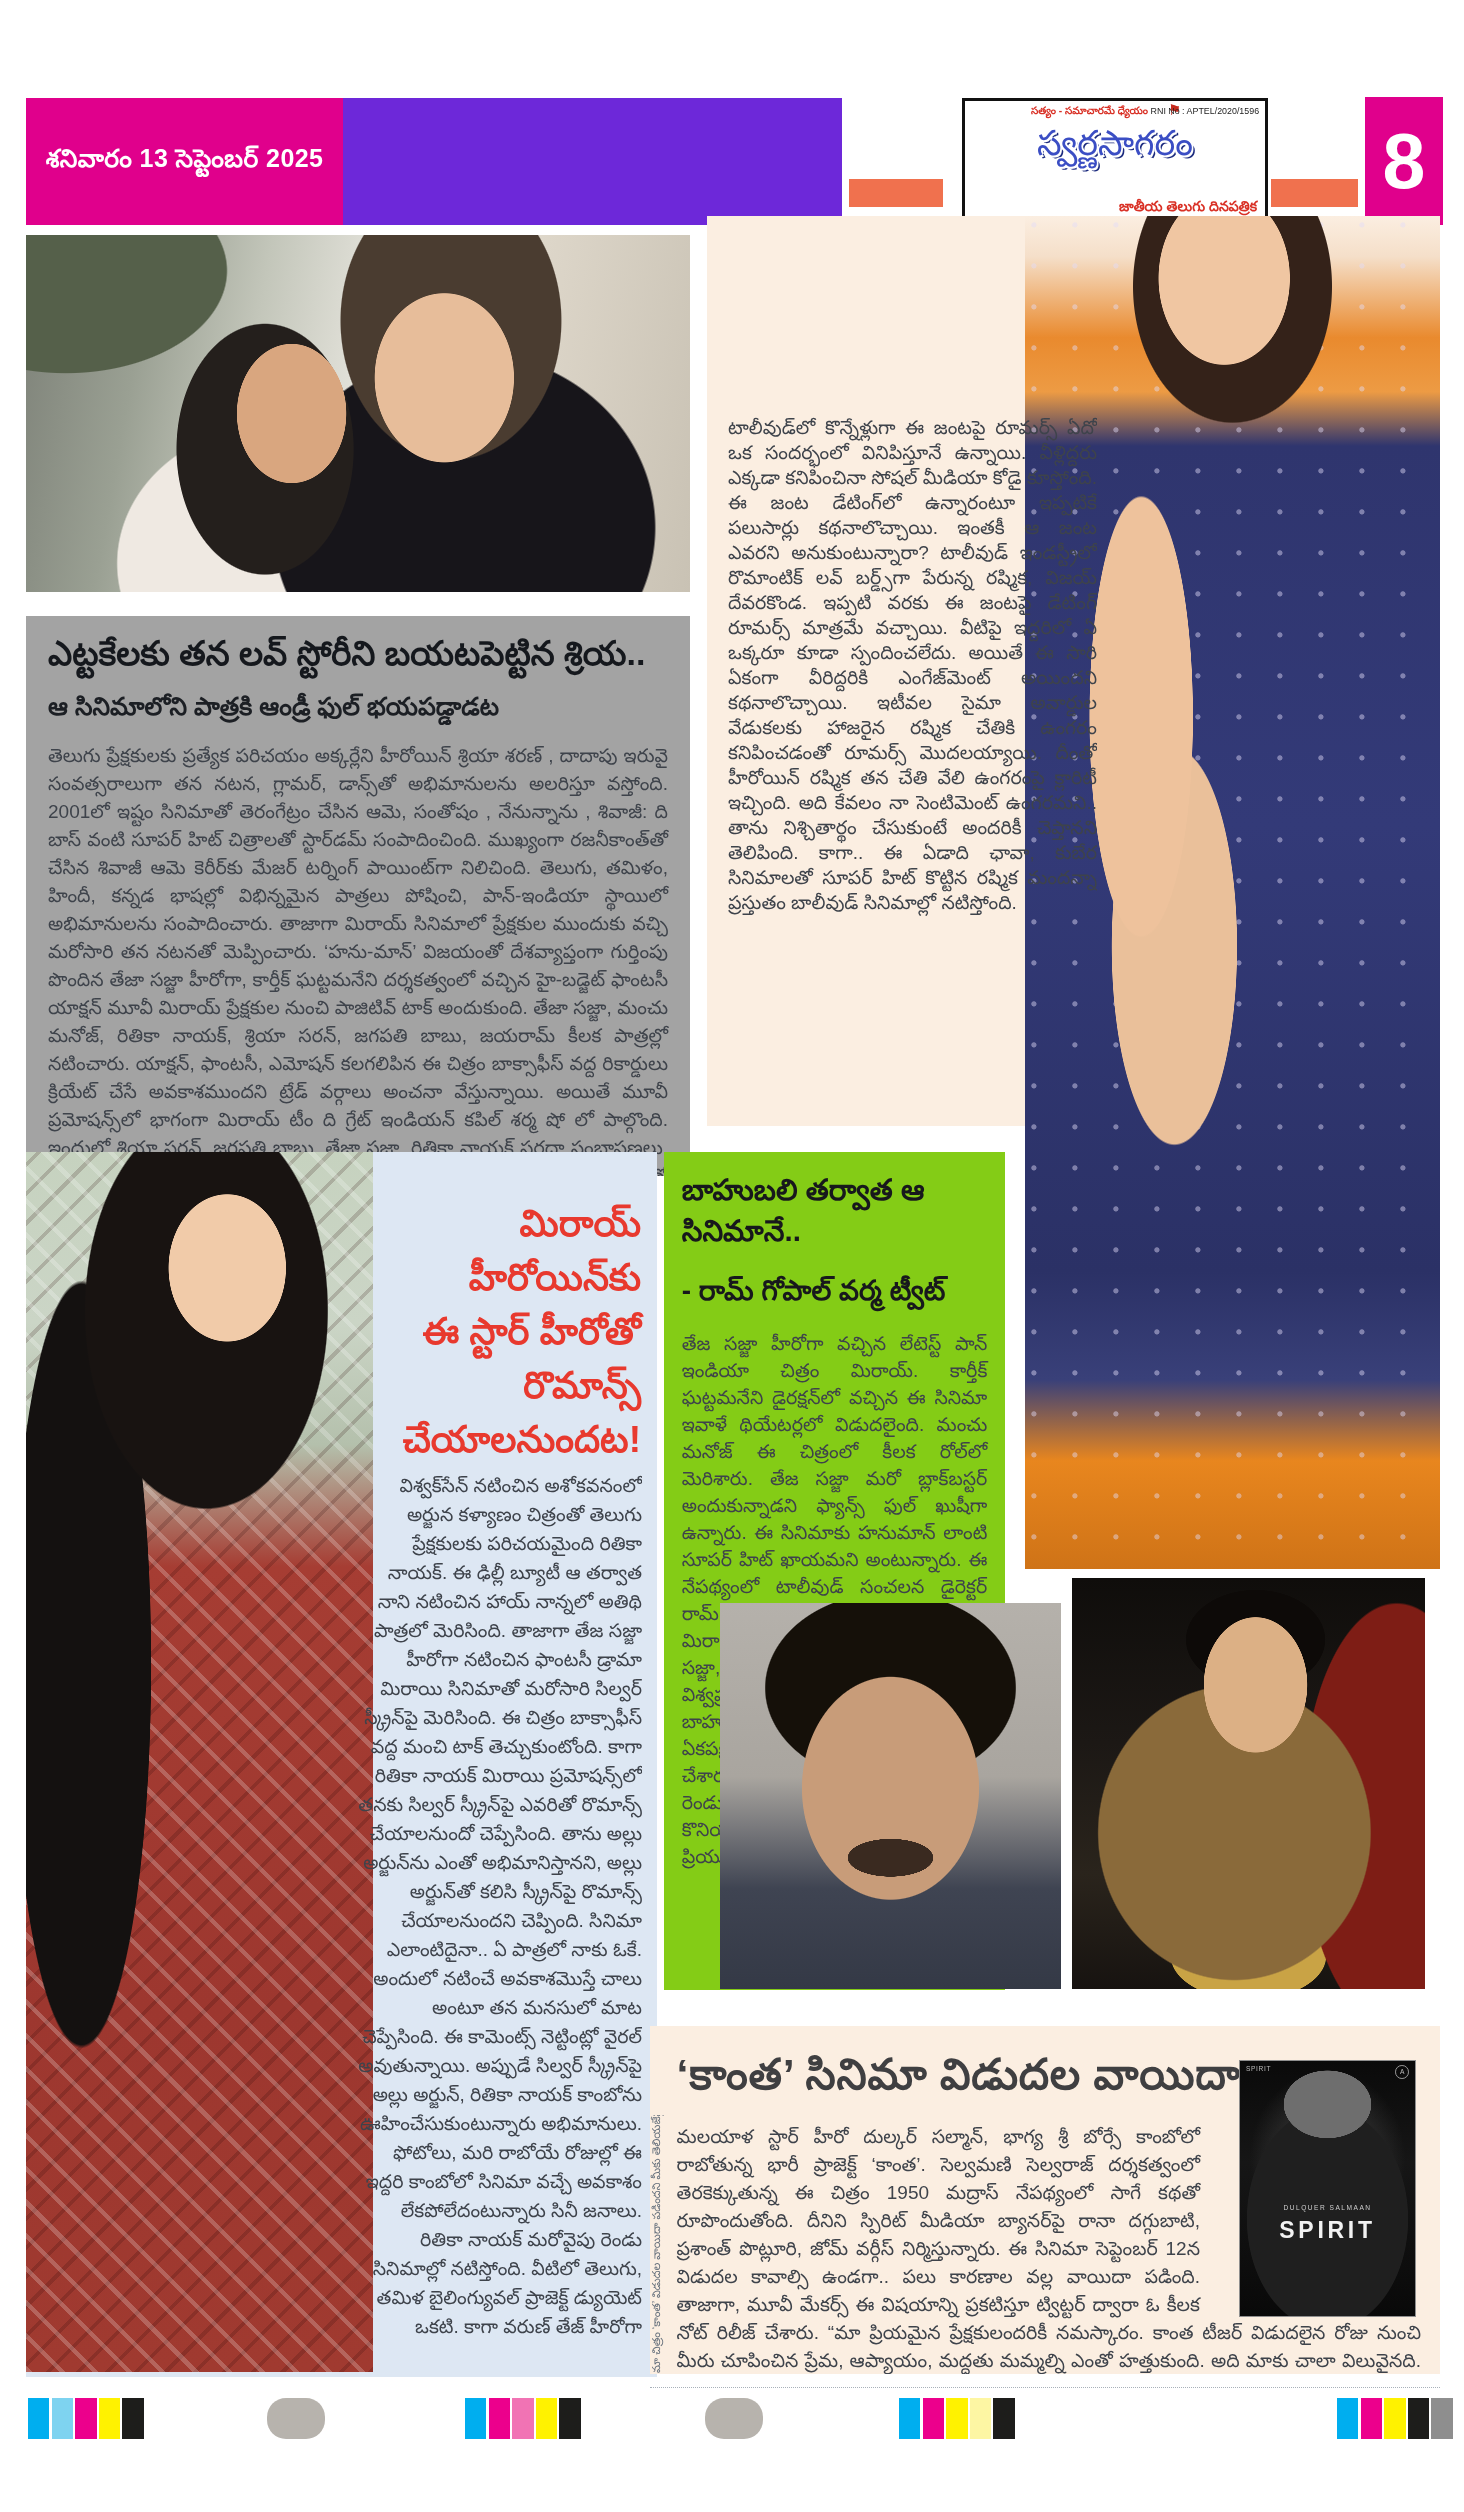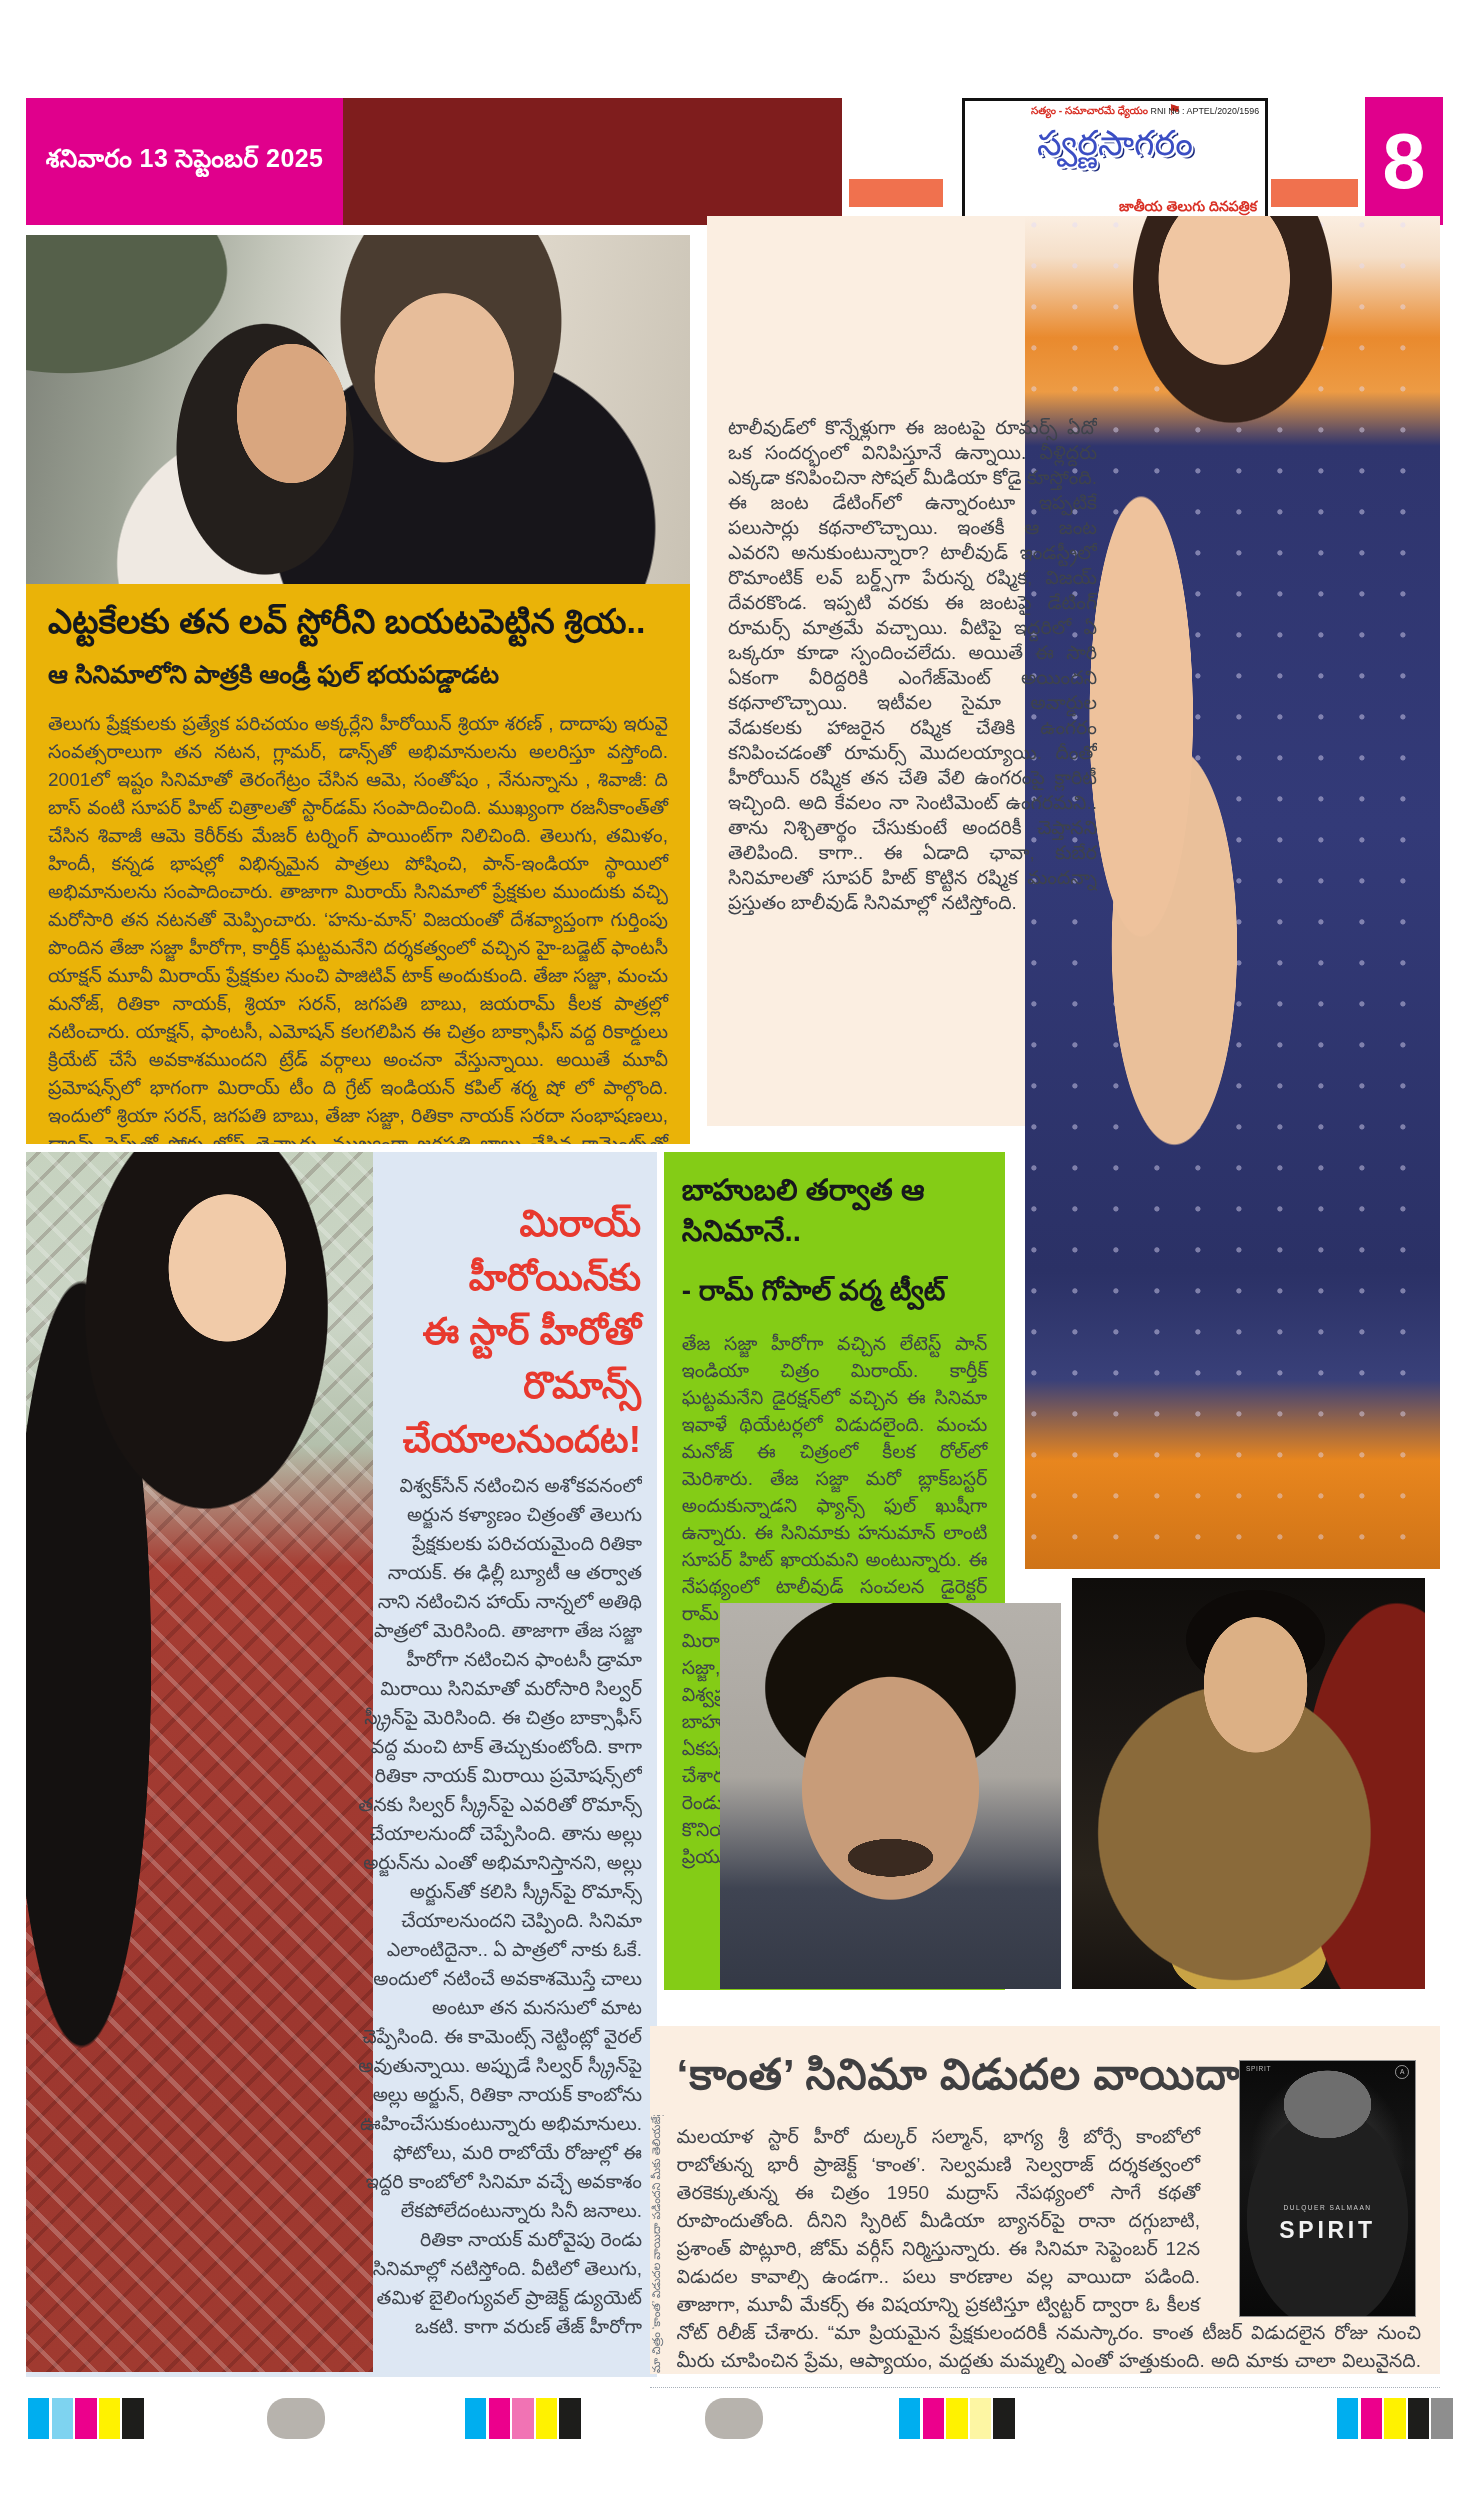--- a/index.html
+++ b/index.html
@@ -1,20 +1,20 @@
 <!DOCTYPE html>
 <html style="font-size:11.8px"><head>
 <meta charset="utf-8">
 <style>
   html,body{margin:0;padding:0;background:#e9e9e9;}
   #page{position:relative;width:1465px;height:2512px;background:#ffffff;margin:0 auto;
         font-family:"Liberation Sans",sans-serif;overflow:hidden;}
   .abs{position:absolute;}
   
-  #date-bar{left:26px;top:98px;width:816px;height:127px;background:#7f1d1d;}
+  #date-bar{left:26px;top:98px;width:816px;height:127px;background:#6d28d9;}
   #date-bar-dark{position:absolute;left:0;top:0;width:317px;height:127px;background:#e0008c;
         display:flex;align-items:center;justify-content:center;}
   #date-text{color:#fff;font-size:25px;font-weight:bold;letter-spacing:0.4px;}
   .dash{background:#f0714e;height:28px;top:179px;}
   #masthead{left:962px;top:98px;width:306px;height:129px;background:#fff;border:3px solid #111;box-sizing:border-box;}
   #masthead-slogan{position:absolute;left:66px;top:4.4px;font-size:10.3px;color:#d93025;font-weight:bold;white-space:nowrap;}
   #flag{position:absolute;left:203px;top:0px;font-size:14.8px;color:#c62a1d;}
   #masthead-rni{position:absolute;right:5.9px;top:5.2px;font-size:8.9px;color:#222;}
   #masthead-title{position:absolute;left:0;right:0;top:22px;text-align:center;font-size:35px;font-weight:normal;
         color:#3b4ec4;text-shadow:1.5px 1.5px 0 #fff,-1.5px -1.5px 0 #fff,1.5px -1.5px 0 #fff,-1.5px 1.5px 0 #fff,3px 3px 0 #1b2a7e;}
@@ -59,21 +59,21 @@
   #prabhas-photo{left:1072px;top:1578px;width:353px;height:411px;
     background:
       radial-gradient(ellipse 52px 68px at 52% 26%, #dcb085 0 99%, transparent 100%),
       radial-gradient(ellipse 70px 50px at 52% 15%, #0d0a08 0 99%, transparent 100%),
       radial-gradient(ellipse 137px 148px at 46% 62%, #8a6a3a 0 99%, transparent 100%),
       radial-gradient(ellipse 96px 214px at 92% 58%, #7e1d15 0 99%, transparent 100%),
       radial-gradient(ellipse 78px 44px at 50% 92%, #c9a345 0 99%, transparent 100%),
       linear-gradient(180deg,#0f0d0b 0%,#1c1815 40%,#2a241c 72%,#171310 100%);}
   
   .panel{box-sizing:border-box;overflow:hidden;}
-  #shriya-panel{left:26px;top:584px;width:664px;height:560px;background:#eab308;padding:17.7px 22px;}
+  #shriya-panel{left:26px;top:616px;width:664px;height:560px;background:#a3a3a3;padding:17.7px 22px;}
   #shriya-headline{font-size:34px;font-weight:bold;color:#15181d;}
   #shriya-subhead{font-size:25px;font-weight:bold;color:#1c1f24;margin-top:11.8px;}
   #shriya-body{margin-top:14.8px;font-size:19px;line-height:28px;color:#3e434b;text-align:justify;}
   #rashmika-panel{left:707px;top:216px;width:732px;height:910px;background:#fbeee1;}
   #rashmika-headline{left:728px;top:235px;width:421px;font-size:40px;line-height:56px;font-weight:bold;
         color:#e8392e;white-space:pre-line;}
   #rashmika-body{left:728px;top:415px;width:369px;height:707px;font-size:19px;line-height:25px;
         color:#3e434b;text-align:justify;overflow:hidden;}
   #ritika-panel{left:26px;top:1152px;width:631px;height:1225px;background:#dde7f3;}
   #ritika-headline{left:369px;top:1197px;width:272px;font-size:37px;line-height:54px;font-weight:bold;

